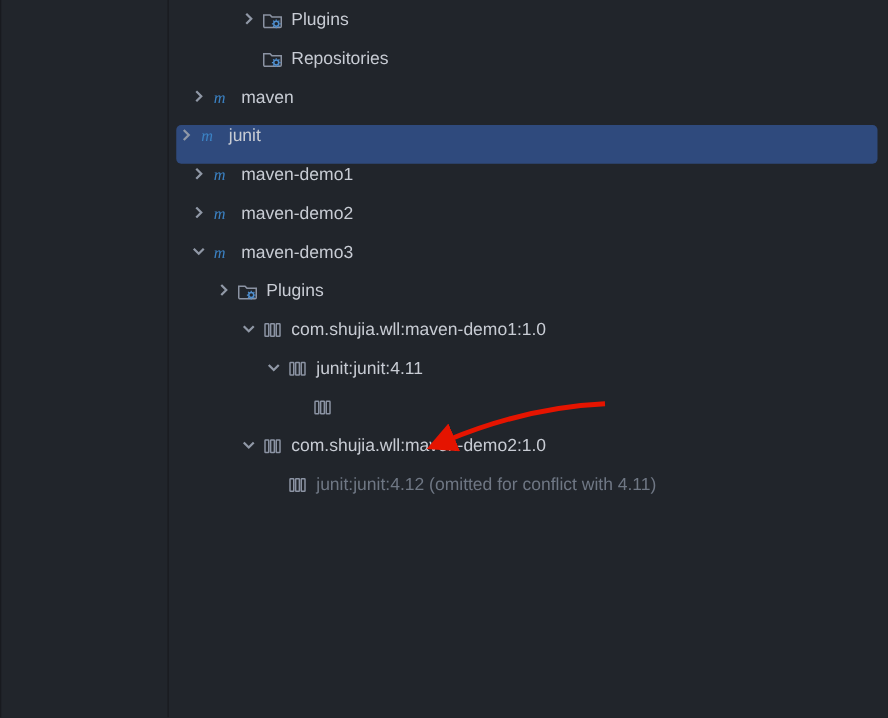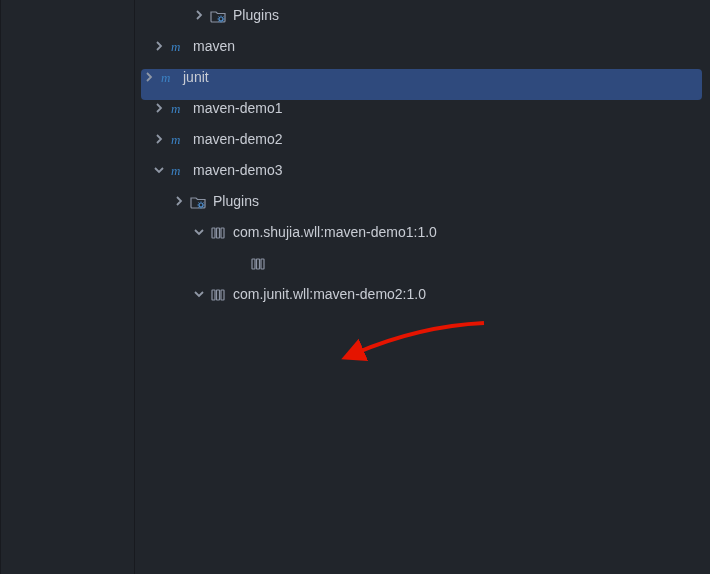--- a/index.html
+++ b/index.html
@@ -98,119 +98,147 @@
         <span class="icon">
           <svg width="16" height="16" viewBox="0 0 16 16">
             <path d="M1 4 h5 l1.5 1.5 H15 v7.5 a1 1 0 0 1 -1 1 H2 a1 1 0 0 1 -1 -1 Z" fill="none" stroke="#8b93a3" stroke-width="1.2"></path>
             <circle cx="11" cy="11" r="2" fill="none" stroke="#4f8fcf" stroke-width="1.2"></circle>
             <path d="M11 8.5 v-1 M11 14.5 v-1 M8.5 11 h-1 M14.5 11 h-1 M9.2 9.2 l-.7-.7 M13.5 13.5 l-.7-.7 M9.2 12.8 l-.7 .7 M12.8 9.2 l.7-.7" stroke="#4f8fcf" stroke-width="1"></path>
           </svg>
         </span>
         <span class="label">Plugins</span>
       </div>
       <div class="row">
-        <span class="indent-block" style="width:150px"></span>
-        <span class="chevron">
-          <svg width="10" height="10" viewBox="0 0 10 10">
-            <path d="M3 1 L7 5 L3 9" fill="none" stroke="currentColor" stroke-width="1.8" transform="rotate(0 5 5)"></path>
-          </svg>
-        </span>
-        <span class="icon">
-          <svg width="16" height="16" viewBox="0 0 16 16">
-            <text x="1" y="12" font-size="13" font-style="italic" font-family="serif" fill="#3b82c4">m</text>
-          </svg>
-        </span>
-        <span class="label">maven</span>
-      </div>
-      <div class="row selected">
-        <span class="chevron">
-          <svg width="10" height="10" viewBox="0 0 10 10">
-            <path d="M3 1 L7 5 L3 9" fill="none" stroke="currentColor" stroke-width="1.8" transform="rotate(0 5 5)"></path>
-          </svg>
-        </span>
-        <span class="icon">
-          <svg width="16" height="16" viewBox="0 0 16 16">
-            <text x="1" y="12" font-size="13" font-style="italic" font-family="serif" fill="#3b82c4">m</text>
-          </svg>
-        </span>
-        <span class="label">junit</span>
-      </div>
-      <div class="row">
-        <span class="indent-block" style="width:150px"></span>
-        <span class="chevron">
-          <svg width="10" height="10" viewBox="0 0 10 10">
-            <path d="M3 1 L7 5 L3 9" fill="none" stroke="currentColor" stroke-width="1.8" transform="rotate(0 5 5)"></path>
-          </svg>
-        </span>
-        <span class="icon">
-          <svg width="16" height="16" viewBox="0 0 16 16">
-            <text x="1" y="12" font-size="13" font-style="italic" font-family="serif" fill="#3b82c4">m</text>
-          </svg>
-        </span>
-        <span class="label">maven-demo1</span>
-      </div>
-      <div class="row">
-        <span class="indent-block" style="width:150px"></span>
-        <span class="chevron">
-          <svg width="10" height="10" viewBox="0 0 10 10">
-            <path d="M3 1 L7 5 L3 9" fill="none" stroke="currentColor" stroke-width="1.8" transform="rotate(0 5 5)"></path>
-          </svg>
-        </span>
-        <span class="icon">
-          <svg width="16" height="16" viewBox="0 0 16 16">
-            <text x="1" y="12" font-size="13" font-style="italic" font-family="serif" fill="#3b82c4">m</text>
-          </svg>
-        </span>
-        <span class="label">maven-demo2</span>
-      </div>
-      <div class="row">
-        <span class="indent-block" style="width:150px"></span>
-        <span class="chevron">
-          <svg width="10" height="10" viewBox="0 0 10 10">
-            <path d="M3 1 L7 5 L3 9" fill="none" stroke="currentColor" stroke-width="1.8" transform="rotate(90 5 5)"></path>
-          </svg>
-        </span>
-        <span class="icon">
-          <svg width="16" height="16" viewBox="0 0 16 16">
-            <text x="1" y="12" font-size="13" font-style="italic" font-family="serif" fill="#3b82c4">m</text>
-          </svg>
-        </span>
-        <span class="label">maven-demo3</span>
-      </div>
-      <div class="row">
-        <span class="indent-block" style="width:170px"></span>
-        <span class="chevron">
-          <svg width="10" height="10" viewBox="0 0 10 10">
-            <path d="M3 1 L7 5 L3 9" fill="none" stroke="currentColor" stroke-width="1.8" transform="rotate(0 5 5)"></path>
-          </svg>
-        </span>
+        <span class="indent-block" style="width:190px"></span>
+        <span class="chevron none"></span>
         <span class="icon">
           <svg width="16" height="16" viewBox="0 0 16 16">
             <path d="M1 4 h5 l1.5 1.5 H15 v7.5 a1 1 0 0 1 -1 1 H2 a1 1 0 0 1 -1 -1 Z" fill="none" stroke="#8b93a3" stroke-width="1.2"></path>
             <circle cx="11" cy="11" r="2" fill="none" stroke="#4f8fcf" stroke-width="1.2"></circle>
             <path d="M11 8.5 v-1 M11 14.5 v-1 M8.5 11 h-1 M14.5 11 h-1 M9.2 9.2 l-.7-.7 M13.5 13.5 l-.7-.7 M9.2 12.8 l-.7 .7 M12.8 9.2 l.7-.7" stroke="#4f8fcf" stroke-width="1"></path>
           </svg>
         </span>
+        <span class="label">Repositories</span>
+      </div>
+      <div class="row">
+        <span class="indent-block" style="width:150px"></span>
+        <span class="chevron">
+          <svg width="10" height="10" viewBox="0 0 10 10">
+            <path d="M3 1 L7 5 L3 9" fill="none" stroke="currentColor" stroke-width="1.8" transform="rotate(0 5 5)"></path>
+          </svg>
+        </span>
+        <span class="icon">
+          <svg width="16" height="16" viewBox="0 0 16 16">
+            <text x="1" y="12" font-size="13" font-style="italic" font-family="serif" fill="#3b82c4">m</text>
+          </svg>
+        </span>
+        <span class="label">maven</span>
+      </div>
+      <div class="row selected">
+        <span class="chevron">
+          <svg width="10" height="10" viewBox="0 0 10 10">
+            <path d="M3 1 L7 5 L3 9" fill="none" stroke="currentColor" stroke-width="1.8" transform="rotate(0 5 5)"></path>
+          </svg>
+        </span>
+        <span class="icon">
+          <svg width="16" height="16" viewBox="0 0 16 16">
+            <text x="1" y="12" font-size="13" font-style="italic" font-family="serif" fill="#3b82c4">m</text>
+          </svg>
+        </span>
+        <span class="label">junit</span>
+      </div>
+      <div class="row">
+        <span class="indent-block" style="width:150px"></span>
+        <span class="chevron">
+          <svg width="10" height="10" viewBox="0 0 10 10">
+            <path d="M3 1 L7 5 L3 9" fill="none" stroke="currentColor" stroke-width="1.8" transform="rotate(0 5 5)"></path>
+          </svg>
+        </span>
+        <span class="icon">
+          <svg width="16" height="16" viewBox="0 0 16 16">
+            <text x="1" y="12" font-size="13" font-style="italic" font-family="serif" fill="#3b82c4">m</text>
+          </svg>
+        </span>
+        <span class="label">maven-demo1</span>
+      </div>
+      <div class="row">
+        <span class="indent-block" style="width:150px"></span>
+        <span class="chevron">
+          <svg width="10" height="10" viewBox="0 0 10 10">
+            <path d="M3 1 L7 5 L3 9" fill="none" stroke="currentColor" stroke-width="1.8" transform="rotate(0 5 5)"></path>
+          </svg>
+        </span>
+        <span class="icon">
+          <svg width="16" height="16" viewBox="0 0 16 16">
+            <text x="1" y="12" font-size="13" font-style="italic" font-family="serif" fill="#3b82c4">m</text>
+          </svg>
+        </span>
+        <span class="label">maven-demo2</span>
+      </div>
+      <div class="row">
+        <span class="indent-block" style="width:150px"></span>
+        <span class="chevron">
+          <svg width="10" height="10" viewBox="0 0 10 10">
+            <path d="M3 1 L7 5 L3 9" fill="none" stroke="currentColor" stroke-width="1.8" transform="rotate(90 5 5)"></path>
+          </svg>
+        </span>
+        <span class="icon">
+          <svg width="16" height="16" viewBox="0 0 16 16">
+            <text x="1" y="12" font-size="13" font-style="italic" font-family="serif" fill="#3b82c4">m</text>
+          </svg>
+        </span>
+        <span class="label">maven-demo3</span>
+      </div>
+      <div class="row">
+        <span class="indent-block" style="width:170px"></span>
+        <span class="chevron">
+          <svg width="10" height="10" viewBox="0 0 10 10">
+            <path d="M3 1 L7 5 L3 9" fill="none" stroke="currentColor" stroke-width="1.8" transform="rotate(0 5 5)"></path>
+          </svg>
+        </span>
+        <span class="icon">
+          <svg width="16" height="16" viewBox="0 0 16 16">
+            <path d="M1 4 h5 l1.5 1.5 H15 v7.5 a1 1 0 0 1 -1 1 H2 a1 1 0 0 1 -1 -1 Z" fill="none" stroke="#8b93a3" stroke-width="1.2"></path>
+            <circle cx="11" cy="11" r="2" fill="none" stroke="#4f8fcf" stroke-width="1.2"></circle>
+            <path d="M11 8.5 v-1 M11 14.5 v-1 M8.5 11 h-1 M14.5 11 h-1 M9.2 9.2 l-.7-.7 M13.5 13.5 l-.7-.7 M9.2 12.8 l-.7 .7 M12.8 9.2 l.7-.7" stroke="#4f8fcf" stroke-width="1"></path>
+          </svg>
+        </span>
         <span class="label">Plugins</span>
       </div>
       <div class="row">
         <span class="indent-block" style="width:190px"></span>
         <span class="chevron">
           <svg width="10" height="10" viewBox="0 0 10 10">
             <path d="M3 1 L7 5 L3 9" fill="none" stroke="currentColor" stroke-width="1.8" transform="rotate(90 5 5)"></path>
           </svg>
         </span>
         <span class="icon">
           <svg width="16" height="16" viewBox="0 0 16 16">
             <rect x="2" y="3" width="3" height="10" rx="0.5" fill="none" stroke="#8b93a3" stroke-width="1.2"></rect>
             <rect x="6.5" y="3" width="3" height="10" rx="0.5" fill="none" stroke="#8b93a3" stroke-width="1.2"></rect>
             <rect x="11" y="3" width="3" height="10" rx="0.5" fill="none" stroke="#8b93a3" stroke-width="1.2"></rect>
           </svg>
         </span>
         <span class="label">com.shujia.wll:maven-demo1:1.0</span>
+      </div>
+      <div class="row">
+        <span class="indent-block" style="width:210px"></span>
+        <span class="chevron">
+          <svg width="10" height="10" viewBox="0 0 10 10">
+            <path d="M3 1 L7 5 L3 9" fill="none" stroke="currentColor" stroke-width="1.8" transform="rotate(90 5 5)"></path>
+          </svg>
+        </span>
+        <span class="icon">
+          <svg width="16" height="16" viewBox="0 0 16 16">
+            <rect x="2" y="3" width="3" height="10" rx="0.5" fill="none" stroke="#8b93a3" stroke-width="1.2"></rect>
+            <rect x="6.5" y="3" width="3" height="10" rx="0.5" fill="none" stroke="#8b93a3" stroke-width="1.2"></rect>
+            <rect x="11" y="3" width="3" height="10" rx="0.5" fill="none" stroke="#8b93a3" stroke-width="1.2"></rect>
+          </svg>
+        </span>
+        <span class="label">junit:junit:4.11</span>
       </div>
       <div class="row">
         <span class="indent-block" style="width:230px"></span>
         <span class="chevron none"></span>
         <span class="icon">
           <svg width="16" height="16" viewBox="0 0 16 16">
             <rect x="2" y="3" width="3" height="10" rx="0.5" fill="none" stroke="#8b93a3" stroke-width="1.2"></rect>
             <rect x="6.5" y="3" width="3" height="10" rx="0.5" fill="none" stroke="#8b93a3" stroke-width="1.2"></rect>
             <rect x="11" y="3" width="3" height="10" rx="0.5" fill="none" stroke="#8b93a3" stroke-width="1.2"></rect>
           </svg>
@@ -223,21 +251,33 @@
             <path d="M3 1 L7 5 L3 9" fill="none" stroke="currentColor" stroke-width="1.8" transform="rotate(90 5 5)"></path>
           </svg>
         </span>
         <span class="icon">
           <svg width="16" height="16" viewBox="0 0 16 16">
             <rect x="2" y="3" width="3" height="10" rx="0.5" fill="none" stroke="#8b93a3" stroke-width="1.2"></rect>
             <rect x="6.5" y="3" width="3" height="10" rx="0.5" fill="none" stroke="#8b93a3" stroke-width="1.2"></rect>
             <rect x="11" y="3" width="3" height="10" rx="0.5" fill="none" stroke="#8b93a3" stroke-width="1.2"></rect>
           </svg>
         </span>
-        <span class="label">com.junit.wll:maven-demo2:1.0</span>
+        <span class="label">com.shujia.wll:maven-demo2:1.0</span>
+      </div>
+      <div class="row">
+        <span class="indent-block" style="width:210px"></span>
+        <span class="chevron none"></span>
+        <span class="icon">
+          <svg width="16" height="16" viewBox="0 0 16 16">
+            <rect x="2" y="3" width="3" height="10" rx="0.5" fill="none" stroke="#8b93a3" stroke-width="1.2"></rect>
+            <rect x="6.5" y="3" width="3" height="10" rx="0.5" fill="none" stroke="#8b93a3" stroke-width="1.2"></rect>
+            <rect x="11" y="3" width="3" height="10" rx="0.5" fill="none" stroke="#8b93a3" stroke-width="1.2"></rect>
+          </svg>
+        </span>
+        <span class="label dim">junit:junit:4.12 (omitted for conflict with 4.11)</span>
       </div>
     </div>
   <svg class="arrow-svg" width="710" height="574">
     <defs>
       <marker id="ahead" markerWidth="10" markerHeight="10" refX="2" refY="3" orient="auto">
         <path d="M0,0 L6,3 L0,6 Z" fill="#e51400"></path>
       </marker>
     </defs>
     <path id="arrow-path" stroke="#e51400" stroke-width="4" fill="none" marker-end="url(#ahead)" d="M 483 323 Q 419 326 355 353"></path>
   </svg>

